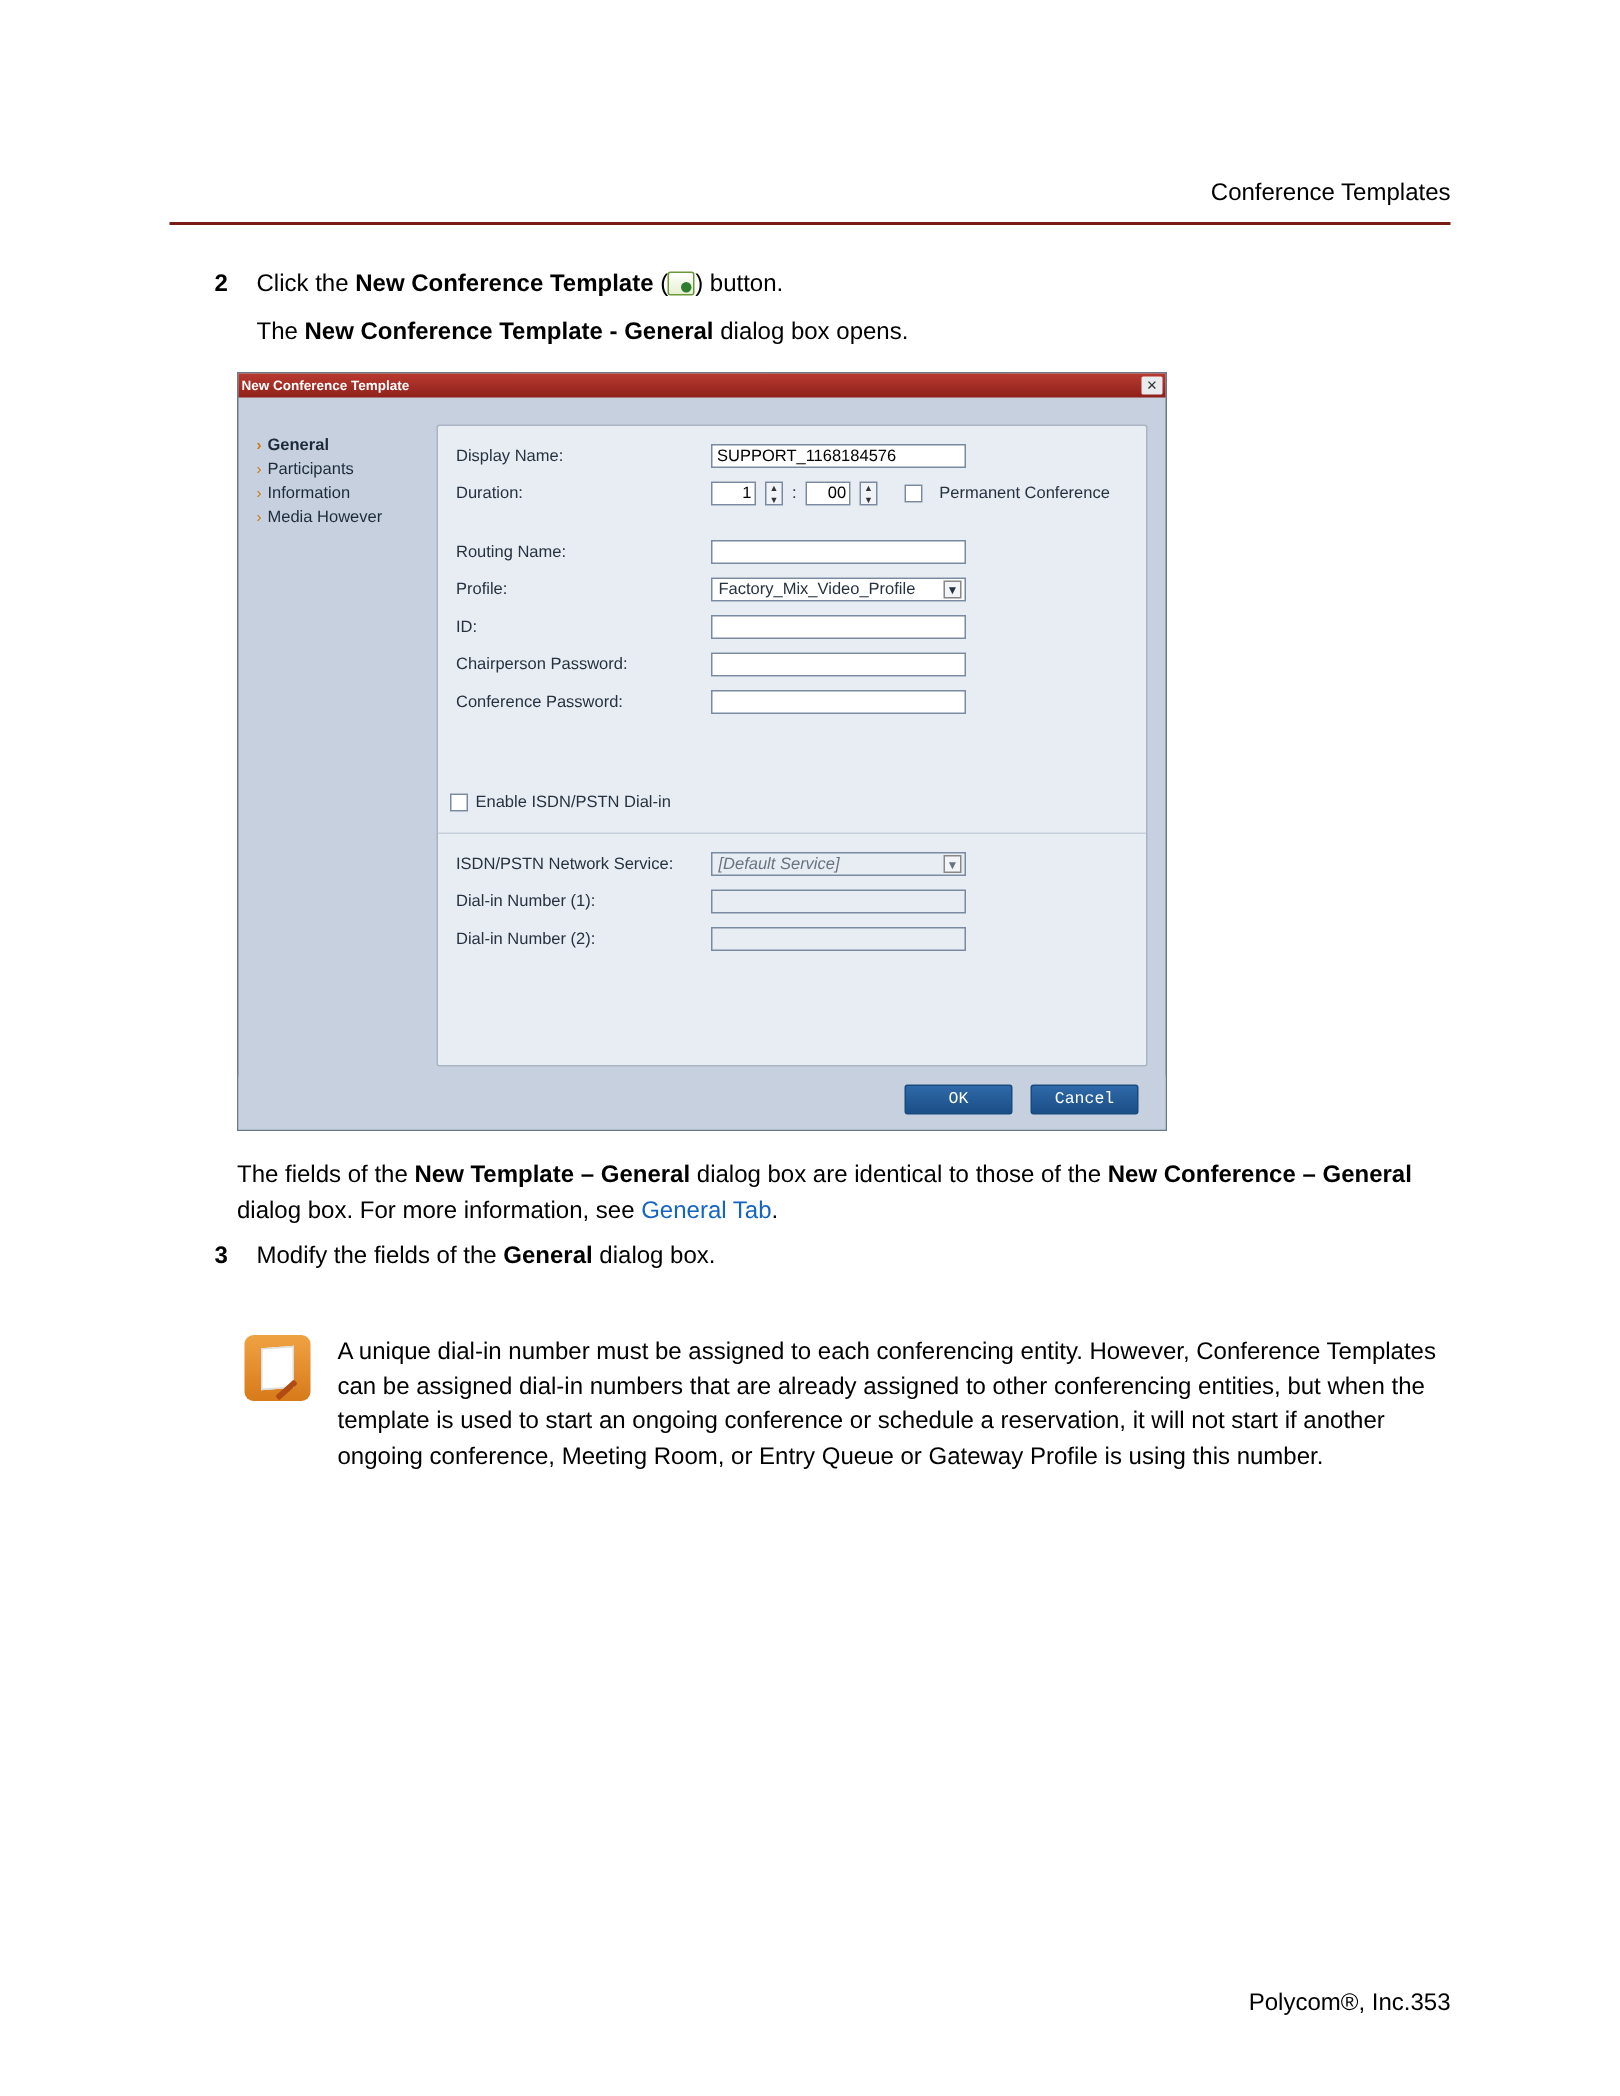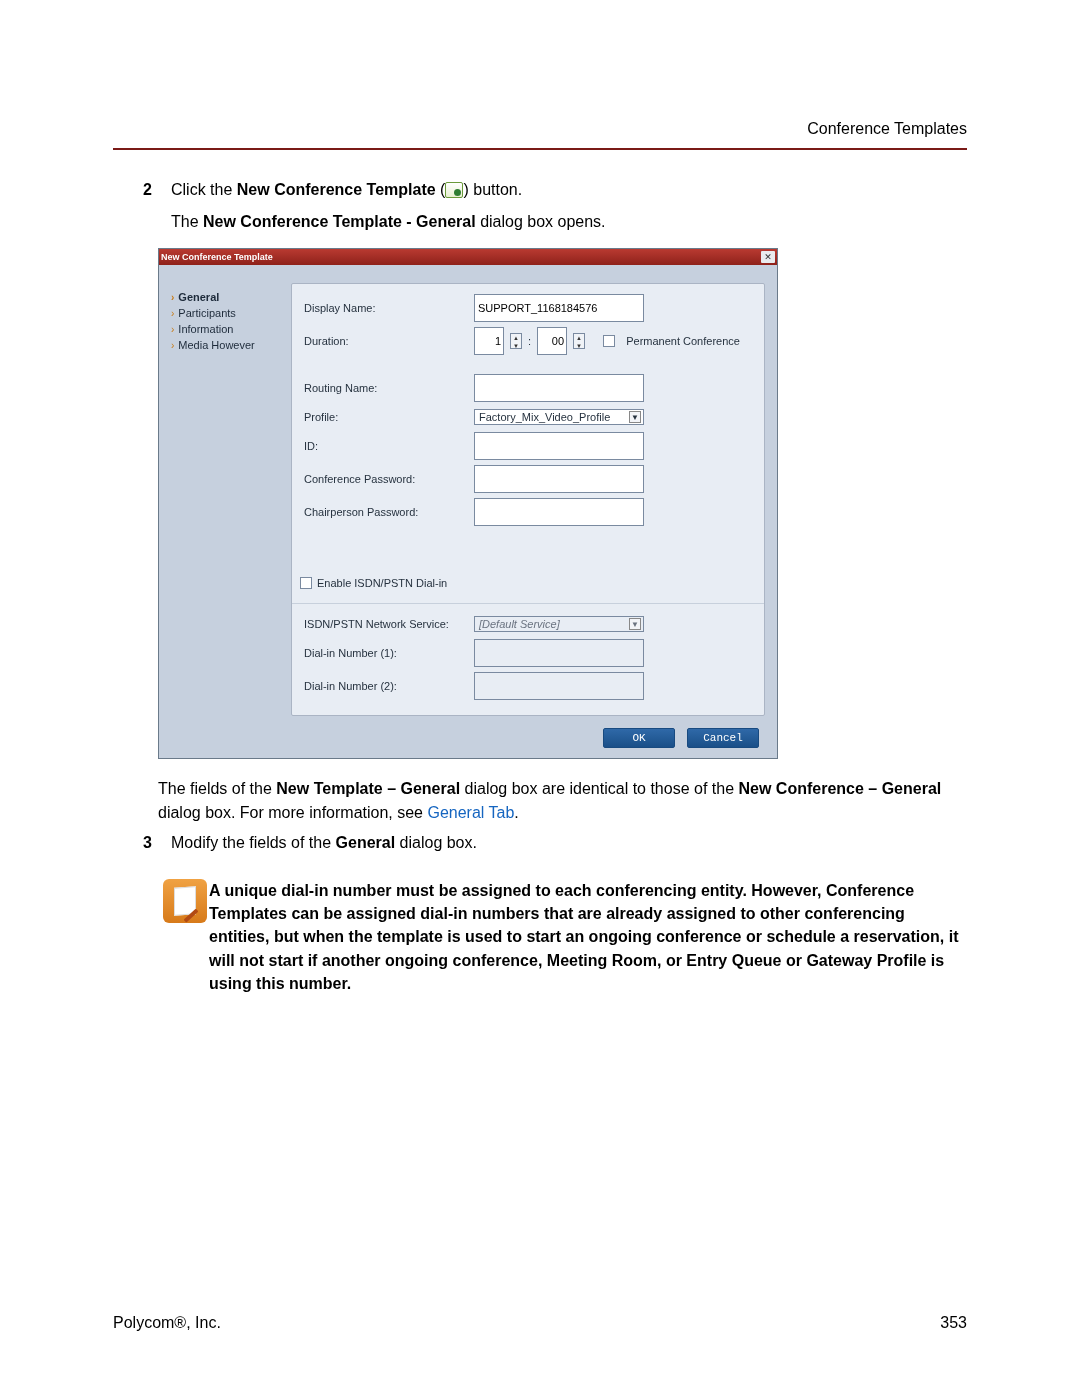--- a/index.html
+++ b/index.html
@@ -125,21 +125,21 @@
     display: flex;
     align-items: center;
     margin-bottom: 5px;
     min-height: 20px;
   }
   .form-label {
     width: 170px;
   }
   .form-ctl { flex: 1; display:flex; align-items:center; gap:6px; }
   .tb {
-    height: 28px;
+    height: 16px;
     border: 1px solid #7a8aa0;
     background: #fff;
     font-size: 11px;
     padding: 0 3px;
     width: 170px;
   }
   .tb.small { width: 90px; }
   .tb.tiny { width: 30px; text-align:right; padding-right:2px;}
   .spin-btns{
     display:inline-flex; flex-direction:column;
@@ -186,24 +186,23 @@
 
   .follow-text{
     margin-left:45px;
     line-height:1.5;
     margin-bottom:6px;
   }
 
   .note-row{
     display:flex;
     margin-left:50px;
-    margin-top:24px;
-    gap:2px;
+    margin-top:40px;
+    gap:18px;
     line-height:1.45;
-    font-weight:bold;
   }
   .note-icon{
     width:44px; height:44px;
     background: linear-gradient(#f0a243,#d77a1a);
     border-radius:6px;
     flex-shrink:0;
     display:flex; align-items:center; justify-content:center;
   }
   .note-icon .page-gl{
     width:22px;height:28px;background:#fff;border:1px solid #ddd;
@@ -212,22 +211,22 @@
   }
   .note-icon .page-gl::after{
     content:"";position:absolute;right:-4px;bottom:-4px;
     width:16px;height:4px;background:#b24a13;border-radius:1px;
     transform:rotate(-40deg);
   }
 
   .footer{
     position:absolute;
     left:113px; right:113px;
-    bottom:65px;
-    display:flex; justify-content:space-between;
+    bottom:52px;
+    display:flex; justify-content:flex-end;
     font-size:16px;
   }
 </style>
 </head>
 <body>
 
 <div class="page">
   <div class="header-region">
     <span>Conference Templates</span>
   </div>
@@ -311,27 +310,27 @@
             </div>
           </div>
         </div>
         <div class="form-row">
           <span class="form-label">ID:</span>
           <div class="form-ctl">
               <input class="tb" style="">
             </div>
         </div>
         <div class="form-row">
+          <span class="form-label">Chairperson Password:</span>
+          <div class="form-ctl">
+              <input class="tb" style="">
+            </div>
+        </div>
+        <div class="form-row">
           <span class="form-label">Conference Password:</span>
-          <div class="form-ctl">
-              <input class="tb" style="">
-            </div>
-        </div>
-        <div class="form-row">
-          <span class="form-label">Chairperson Password:</span>
           <div class="form-ctl">
               <input class="tb" style="">
             </div>
         </div>
 
         <div class="gap"></div>
 
 
         <div class="gap-sm"></div>
 

